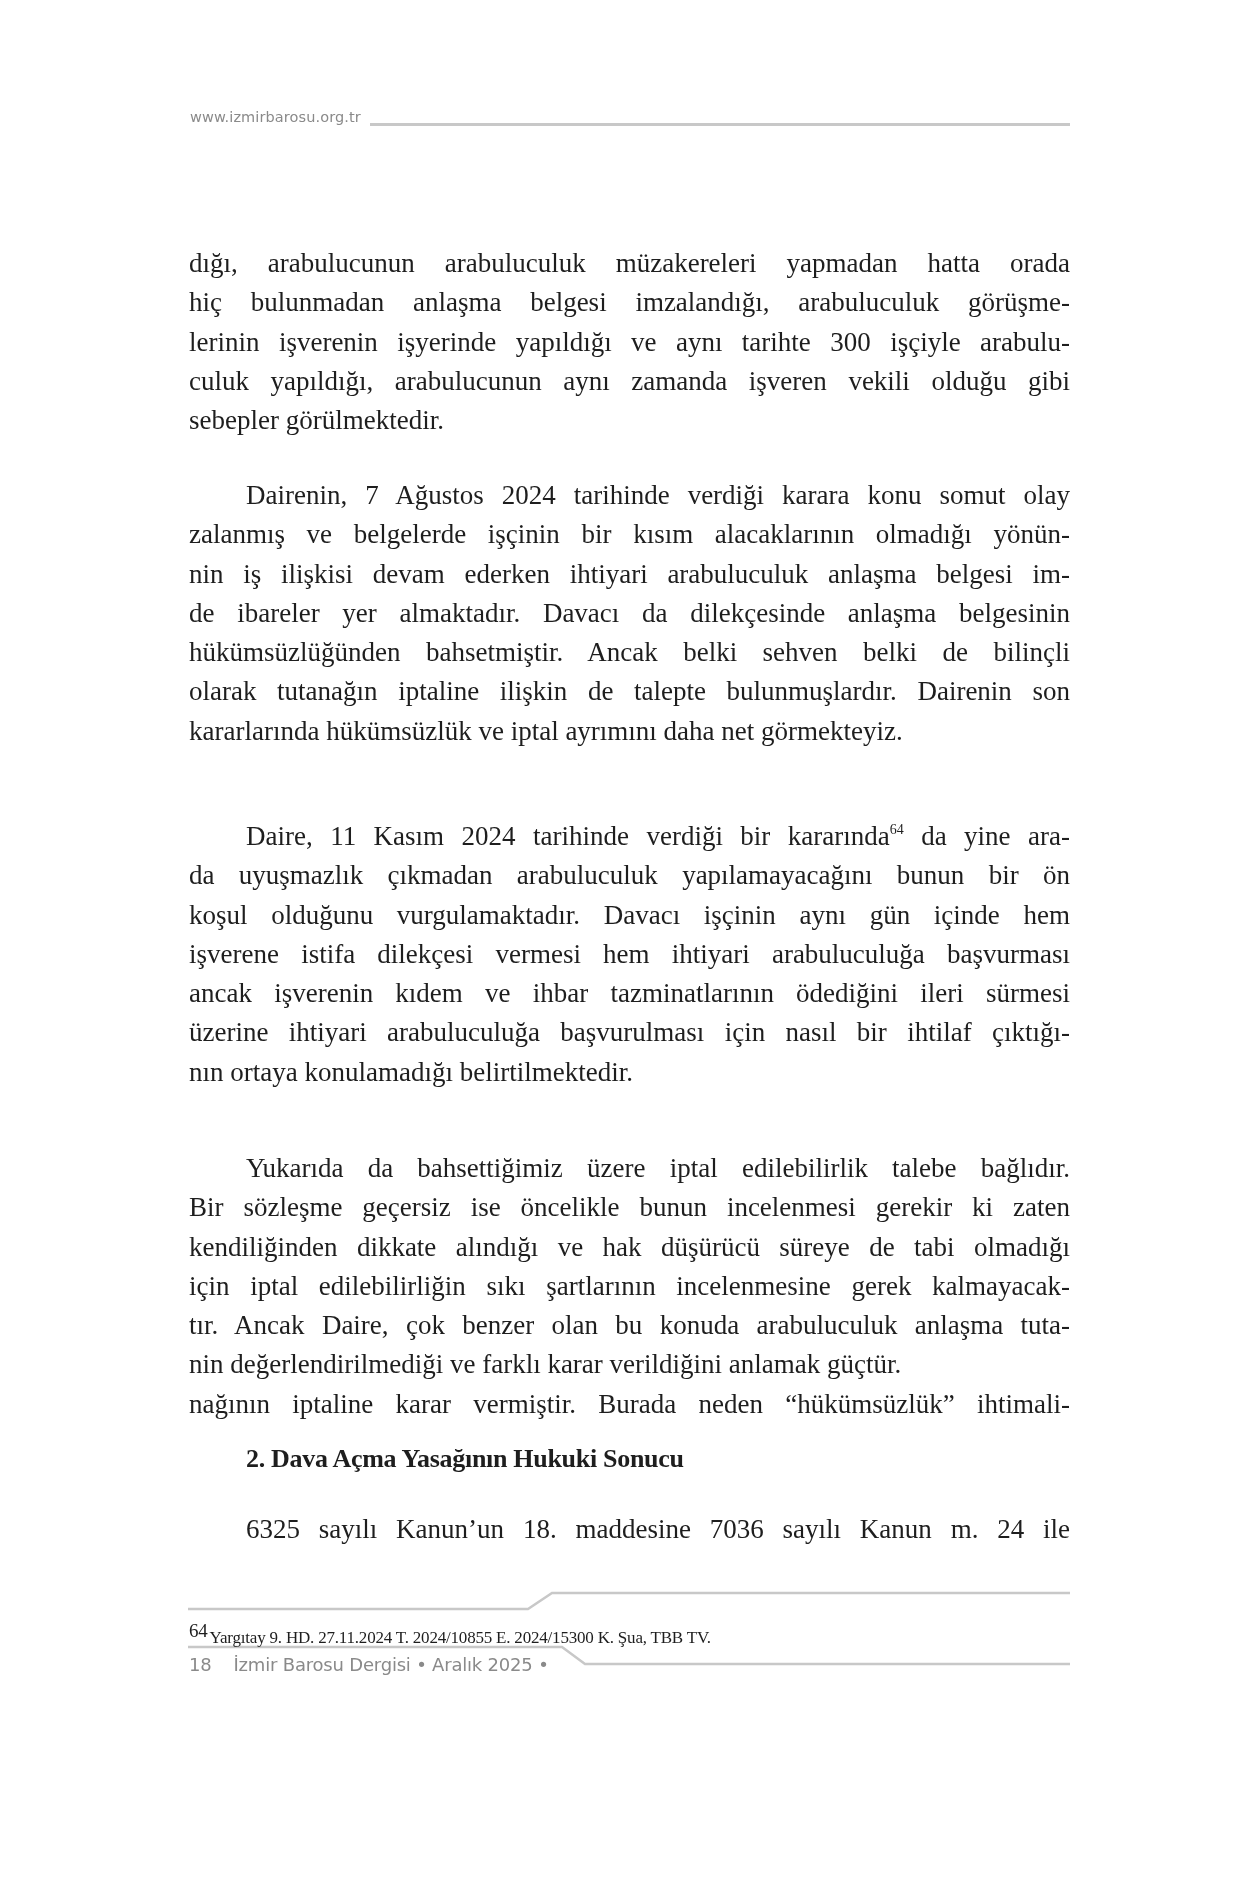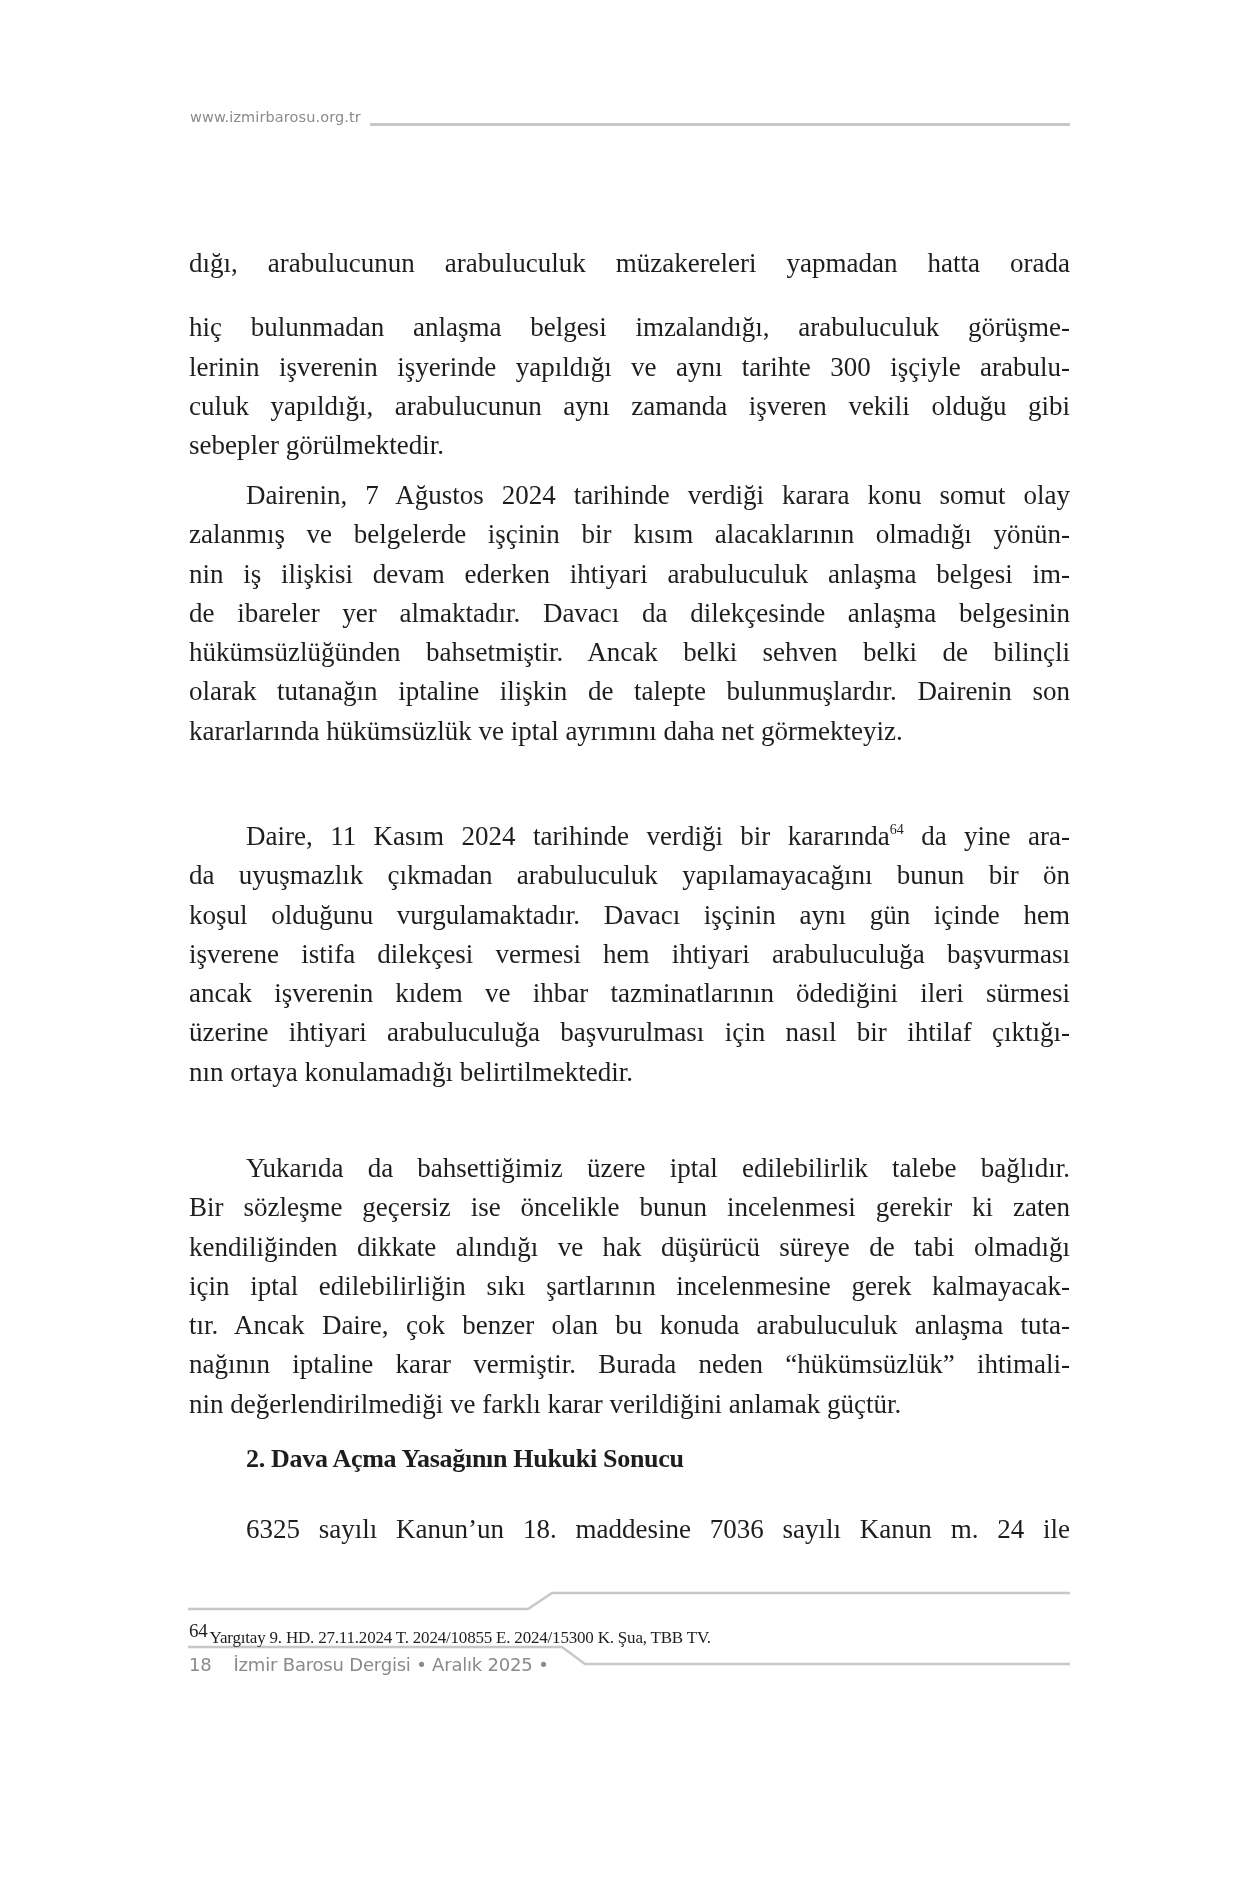--- a/index.html
+++ b/index.html
@@ -54,21 +54,21 @@
 
 <div class="page">
 
   <div class="header-url">www.izmirbarosu.org.tr</div>
   <div class="header-rule"></div>
 
   <div class="body-text" style="top:0;">
 
     <div class="para" style="top:244px;">
       <span class="line" style="white-space: nowrap; display: block;"><span style="white-space: nowrap; word-spacing: 0px;">dığı, arabulucunun arabuluculuk müzakereleri yapmadan hatta orada</span></span>
-      <span class="line" style="white-space: nowrap; display: block; margin-top: 25px;"><span style="white-space: nowrap; word-spacing: 0px;">hiç bulunmadan anlaşma belgesi imzalandığı, arabuluculuk görüşme-</span></span>
+      <span class="line" style="white-space: nowrap; display: block;"><span style="white-space: nowrap; word-spacing: 0px;">hiç bulunmadan anlaşma belgesi imzalandığı, arabuluculuk görüşme-</span></span>
       <span class="line" style="white-space: nowrap; display: block;"><span style="white-space: nowrap; word-spacing: 0px;">lerinin işverenin işyerinde yapıldığı ve aynı tarihte 300 işçiyle arabulu-</span></span>
       <span class="line" style="white-space: nowrap; display: block;"><span style="white-space: nowrap; word-spacing: 0px;">culuk yapıldığı, arabulucunun aynı zamanda işveren vekili olduğu gibi</span></span>
       <span class="line last" style="white-space: nowrap; display: block;">sebepler görülmektedir.</span>
     </div>
 
     <div class="para" style="top:476px;">
       <span class="line indent" style="white-space: nowrap; display: block;"><span style="white-space: nowrap; word-spacing: 0px;">Dairenin, 7 Ağustos 2024 tarihinde verdiği karara konu somut olay</span></span>
       <span class="line" style="white-space: nowrap; display: block;"><span style="white-space: nowrap; word-spacing: 0px;">zalanmış ve belgelerde işçinin bir kısım alacaklarının olmadığı yönün-</span></span>
       <span class="line" style="white-space: nowrap; display: block;"><span style="white-space: nowrap; word-spacing: 0px;">nin iş ilişkisi devam ederken ihtiyari arabuluculuk anlaşma belgesi im-</span></span>
       <span class="line" style="white-space: nowrap; display: block;"><span style="white-space: nowrap; word-spacing: 0px;">de ibareler yer almaktadır. Davacı da dilekçesinde anlaşma belgesinin</span></span>
@@ -86,22 +86,22 @@
       <span class="line" style="white-space: nowrap; display: block;"><span style="white-space: nowrap; word-spacing: 0px;">üzerine ihtiyari arabuluculuğa başvurulması için nasıl bir ihtilaf çıktığı-</span></span>
       <span class="line last" style="white-space: nowrap; display: block;">nın ortaya konulamadığı belirtilmektedir.</span>
     </div>
 
     <div class="para" style="top:1149px;">
       <span class="line indent" style="white-space: nowrap; display: block;"><span style="white-space: nowrap; word-spacing: 0px;">Yukarıda da bahsettiğimiz üzere iptal edilebilirlik talebe bağlıdır.</span></span>
       <span class="line" style="white-space: nowrap; display: block;"><span style="white-space: nowrap; word-spacing: 0px;">Bir sözleşme geçersiz ise öncelikle bunun incelenmesi gerekir ki zaten</span></span>
       <span class="line" style="white-space: nowrap; display: block;"><span style="white-space: nowrap; word-spacing: 0px;">kendiliğinden dikkate alındığı ve hak düşürücü süreye de tabi olmadığı</span></span>
       <span class="line" style="white-space: nowrap; display: block;"><span style="white-space: nowrap; word-spacing: 0px;">için iptal edilebilirliğin sıkı şartlarının incelenmesine gerek kalmayacak-</span></span>
       <span class="line" style="white-space: nowrap; display: block;"><span style="white-space: nowrap; word-spacing: 0px;">tır. Ancak Daire, çok benzer olan bu konuda arabuluculuk anlaşma tuta-</span></span>
+      <span class="line last" style="white-space: nowrap; display: block;">nin değerlendirilmediği ve farklı karar verildiğini anlamak güçtür.</span>
       <span class="line" style="white-space: nowrap; display: block;"><span style="white-space: nowrap; word-spacing: 0px;">nağının iptaline karar vermiştir. Burada neden “hükümsüzlük” ihtimali-</span></span>
-      <span class="line last" style="white-space: nowrap; display: block;">nin değerlendirilmediği ve farklı karar verildiğini anlamak güçtür.</span>
     </div>
 
     <div class="heading" style="top:1439px; left:57px;">2. Dava Açma Yasağının Hukuki Sonucu</div>
 
     <div class="para" style="top:1510px;">
       <span class="line indent" style="white-space: nowrap; display: block;"><span style="white-space: nowrap; word-spacing: 0px;">6325 sayılı Kanun’un 18. maddesine 7036 sayılı Kanun m. 24 ile</span></span>
     </div>
   </div>
 
   <div class="sep">

